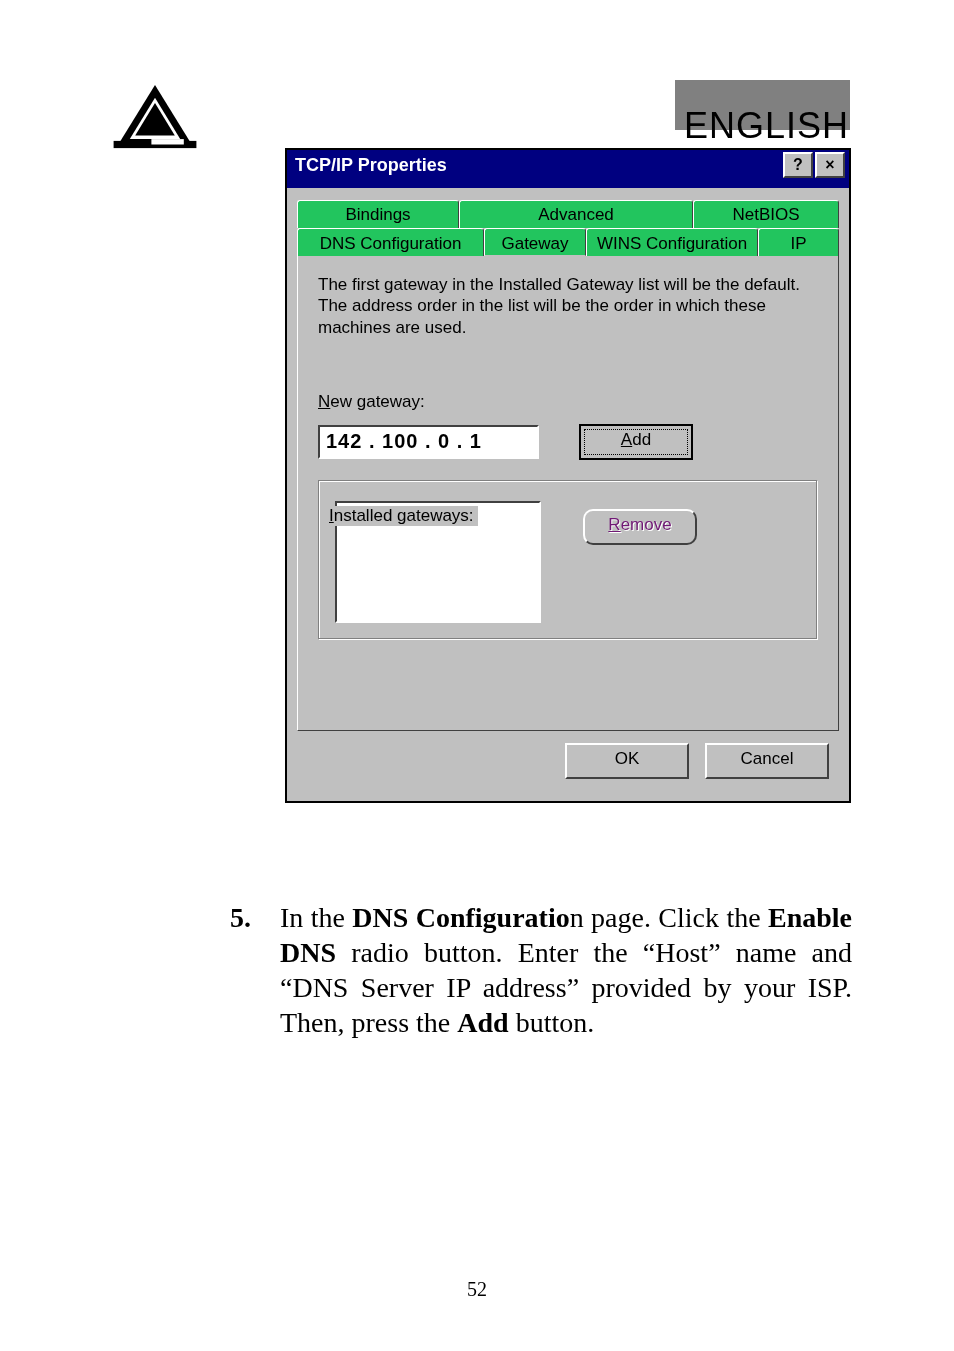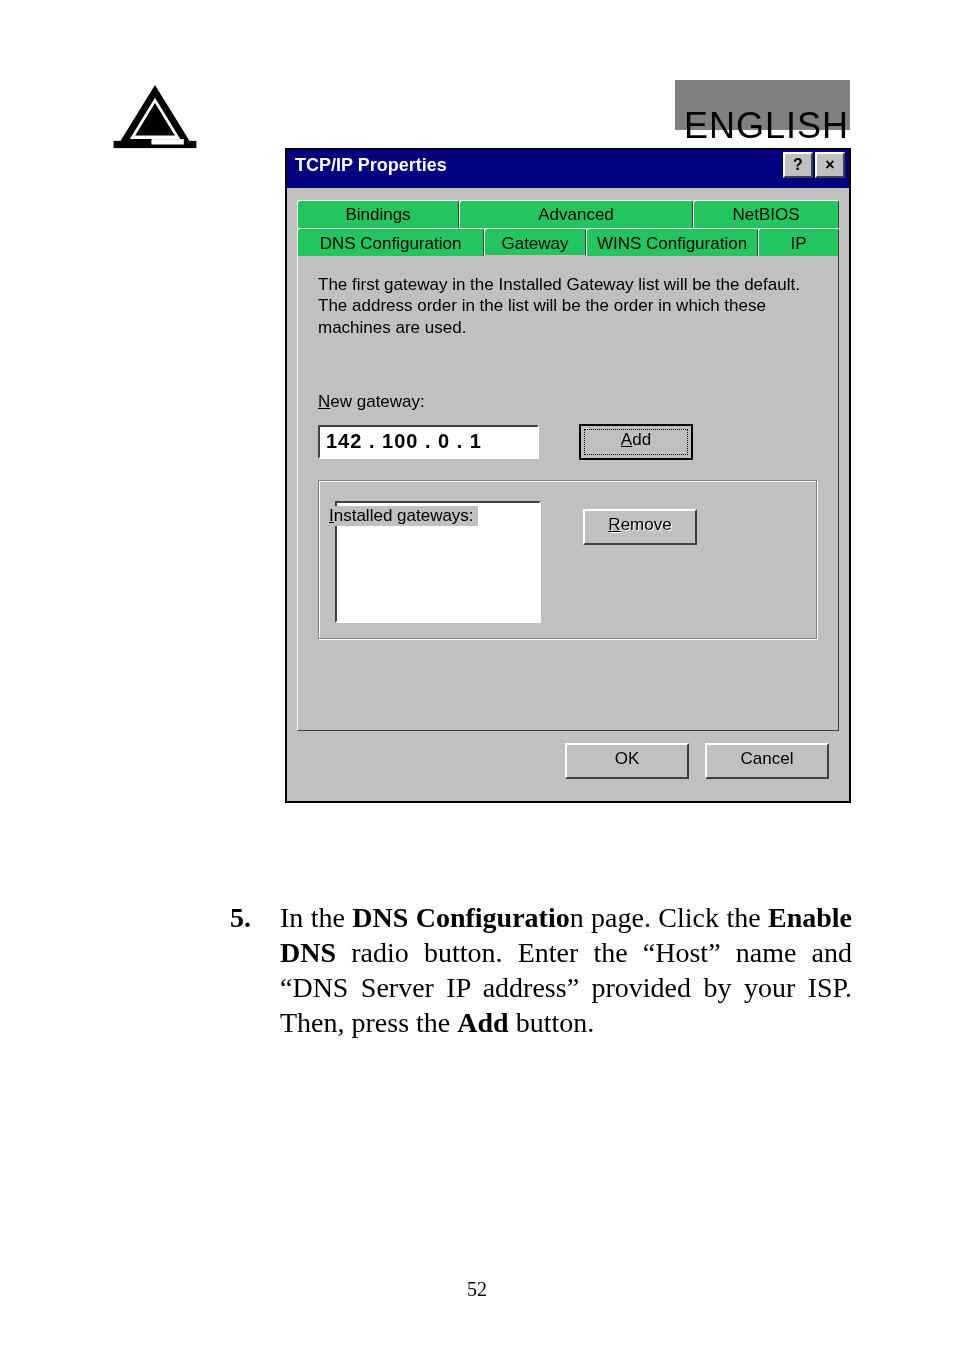--- a/index.html
+++ b/index.html
@@ -162,22 +162,23 @@
     line-height: 28px;
     font-size: 17px;
     display: inline-block;
   }
   .btn.focus {
     outline: 1px dotted #000;
     outline-offset: -6px;
     border: 2px solid #000;
   }
   .btn.disabled {
-    color: #000000;
+    color: #701a75;
     text-shadow: 1px 1px 0 #fff;
+    border-radius: 10px;
   }
   .fieldset {
     position: relative;
     border-top: 1px solid #808080;
     border-left: 1px solid #808080;
     border-right: 1px solid #fff;
     border-bottom: 1px solid #fff;
     box-shadow: inset -1px -1px 0 #808080, inset 1px 1px 0 #fff;
     padding: 20px 16px 16px 16px;
     margin-top: 14px;

